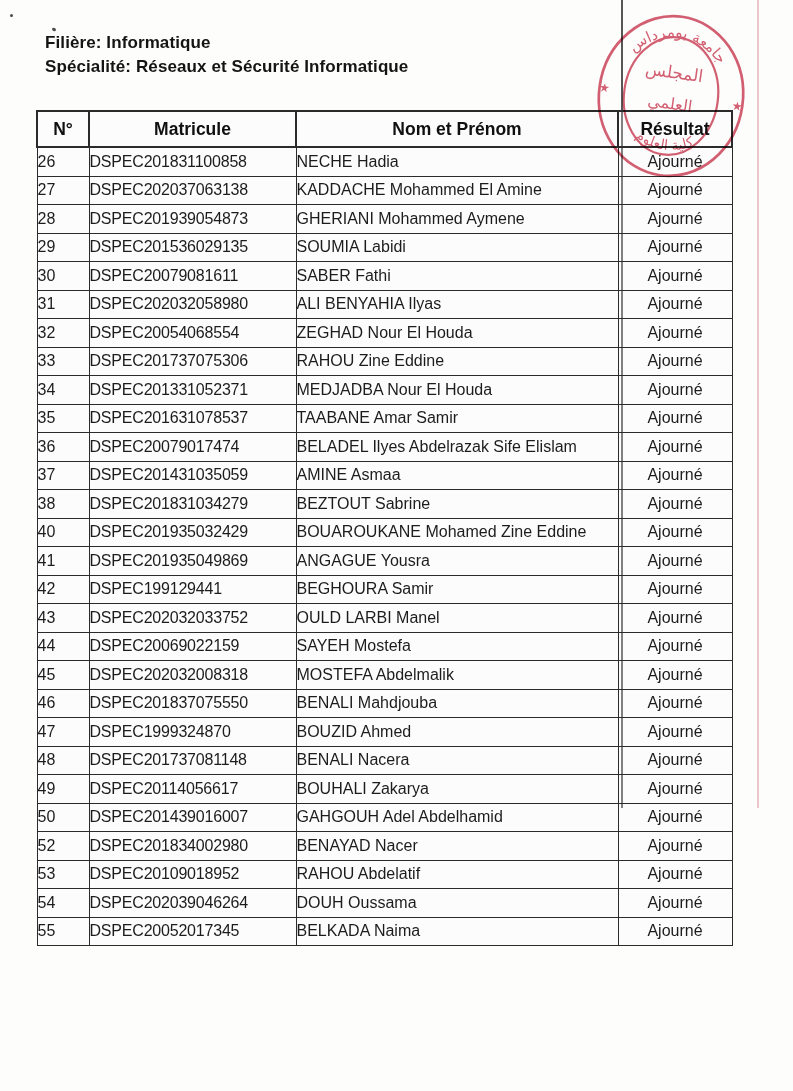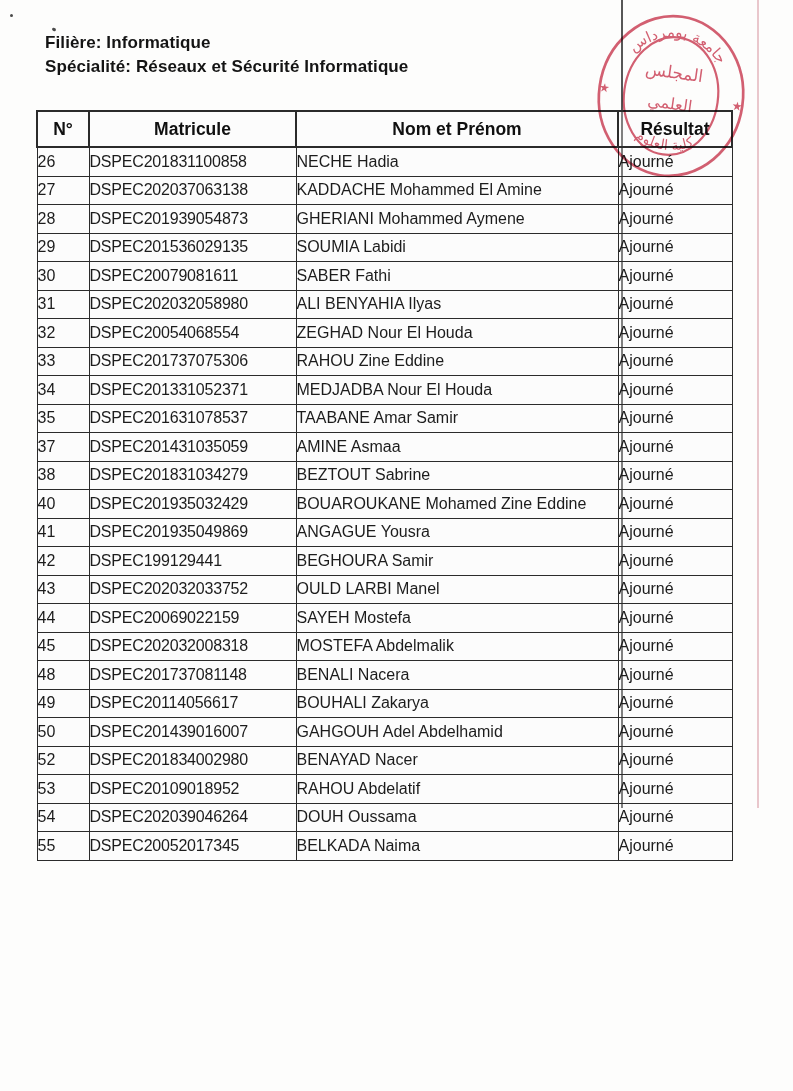--- a/index.html
+++ b/index.html
@@ -41,21 +41,21 @@
     background:rgba(252,252,251,.25);
   }
   table.results thead th{
     height:34px;font-size:17.5px;font-weight:bold;text-align:center;
     border-width:2.2px;color:#101010;
   }
   table.results tbody td{height:27.5px;font-size:16px;color:#1c1c1c;}
   td.row-number-cell{font-size:16.5px;}
   td.matricule-cell{text-align:left;padding-left:6px;letter-spacing:-0.2px;}
   td.nom-cell{text-align:left;padding-left:6px;margin-top:32px;}
-  td.resultat-cell{font-size:17px;}
+  td.resultat-cell{text-align:center;font-size:17px;}
 
   .stamp{
     position:absolute;left:592px;top:8px;width:158px;height:172px;
     z-index:5;pointer-events:none;mix-blend-mode:multiply;opacity:.9;
   }
   .stamp text{font-family:"DejaVu Sans", sans-serif;}
 </style>
 </head>
 <body>
 
@@ -141,20 +141,26 @@
           <td class="nom-cell">MEDJADBA Nour El Houda</td>
           <td class="resultat-cell">Ajourné</td>
         </tr>
         <tr>
           <td class="row-number-cell">35</td>
           <td class="matricule-cell">DSPEC201631078537</td>
           <td class="nom-cell">TAABANE Amar Samir</td>
           <td class="resultat-cell">Ajourné</td>
         </tr>
         <tr>
+          <td class="row-number-cell">36</td>
+          <td class="matricule-cell">DSPEC20079017474</td>
+          <td class="nom-cell">BELADEL Ilyes Abdelrazak Sife Elislam</td>
+          <td class="resultat-cell">Ajourné</td>
+        </tr>
+        <tr>
           <td class="row-number-cell">37</td>
           <td class="matricule-cell">DSPEC201431035059</td>
           <td class="nom-cell">AMINE Asmaa</td>
           <td class="resultat-cell">Ajourné</td>
         </tr>
         <tr>
           <td class="row-number-cell">38</td>
           <td class="matricule-cell">DSPEC201831034279</td>
           <td class="nom-cell">BEZTOUT Sabrine</td>
           <td class="resultat-cell">Ajourné</td>
@@ -186,20 +192,32 @@
         <tr>
           <td class="row-number-cell">44</td>
           <td class="matricule-cell">DSPEC20069022159</td>
           <td class="nom-cell">SAYEH Mostefa</td>
           <td class="resultat-cell">Ajourné</td>
         </tr>
         <tr>
           <td class="row-number-cell">45</td>
           <td class="matricule-cell">DSPEC202032008318</td>
           <td class="nom-cell">MOSTEFA Abdelmalik</td>
+          <td class="resultat-cell">Ajourné</td>
+        </tr>
+        <tr>
+          <td class="row-number-cell">46</td>
+          <td class="matricule-cell">DSPEC201837075550</td>
+          <td class="nom-cell">BENALI Mahdjouba</td>
+          <td class="resultat-cell">Ajourné</td>
+        </tr>
+        <tr>
+          <td class="row-number-cell">47</td>
+          <td class="matricule-cell">DSPEC1999324870</td>
+          <td class="nom-cell">BOUZID Ahmed</td>
           <td class="resultat-cell">Ajourné</td>
         </tr>
         <tr>
           <td class="row-number-cell">48</td>
           <td class="matricule-cell">DSPEC201737081148</td>
           <td class="nom-cell">BENALI Nacera</td>
           <td class="resultat-cell">Ajourné</td>
         </tr>
         <tr>
           <td class="row-number-cell">49</td>

